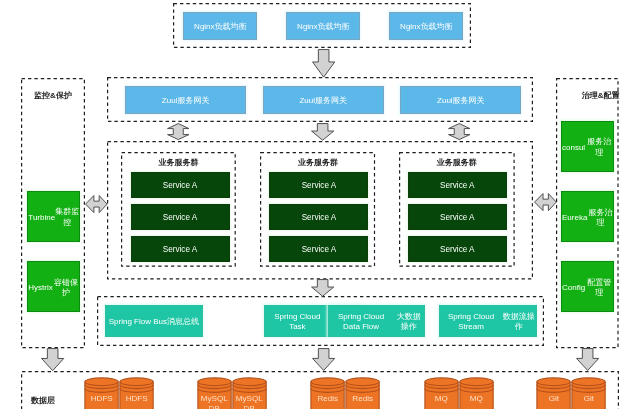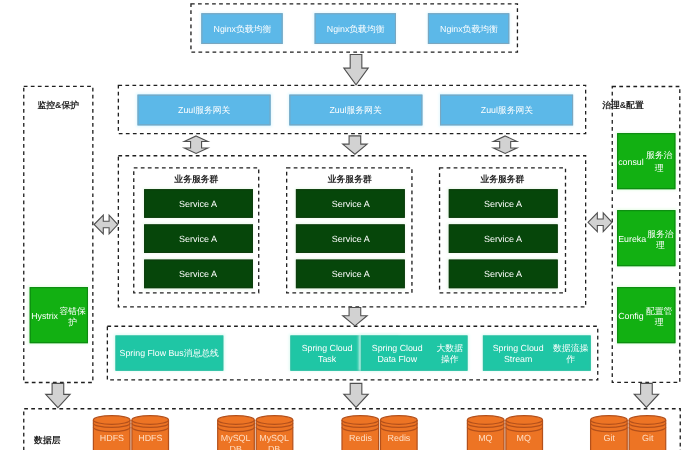--- a/index.html
+++ b/index.html
@@ -57,31 +57,35 @@
       <div style="font-size:8px">Zuul</div>
       <div style="font-size:8px">服务网关</div>
     </div>
 
 <div class="abs" style="left:21px;top:77.8px;width:64px;height:270.3px;">
       <svg width="64" height="270.3" viewBox="0 0 64 270.3">
         <path d="M0.6,0.6 L63.4,0.6 L63.4,269.7 L0.6,269.7 Z" fill="none" stroke="#1f1f1f" stroke-width="1.2" stroke-dasharray="3.4 3.0"></path>
       </svg>
     </div>
 <div class="abs lbl" style="left:21px;top:92.4px;width:64px;text-align:center;">监控&amp;保护</div>
+<div class="abs box green" style="left:27.3px;top:190.9px;width:53px;height:51px;">
+      <div style="font-size:8px">Turbine</div>
+      <div style="font-size:8px">集群监控</div>
+    </div>
 <div class="abs box green" style="left:27.3px;top:261px;width:53px;height:51px;">
       <div style="font-size:8px">Hystrix</div>
       <div style="font-size:8px">容错保护</div>
     </div>
 
 <div class="abs" style="left:555.9px;top:77.8px;width:62.6px;height:270.3px;">
       <svg width="62.6" height="270.3" viewBox="0 0 62.6 270.3">
         <path d="M0.6,0.6 L62,0.6 L62,269.7 L0.6,269.7 Z" fill="none" stroke="#1f1f1f" stroke-width="1.2" stroke-dasharray="3.4 3.0"></path>
       </svg>
     </div>
-<div class="abs lbl" style="left:535px;top:92.4px;width:62.6px;text-align:center;">治理&amp;配置</div>
+<div class="abs lbl" style="left:557px;top:92.4px;width:62.6px;text-align:right;">治理&amp;配置</div>
 <div class="abs box green" style="left:561px;top:120.8px;width:53.4px;height:51.2px;">
       <div style="font-size:8px">consul</div>
       <div style="font-size:8px">服务治理</div>
     </div>
 <div class="abs box green" style="left:561px;top:190.9px;width:53.4px;height:51.2px;">
       <div style="font-size:8px">Eureka</div>
       <div style="font-size:8px">服务治理</div>
     </div>
 <div class="abs box green" style="left:561px;top:261px;width:53.4px;height:51.2px;">
       <div style="font-size:8px">Config</div>

